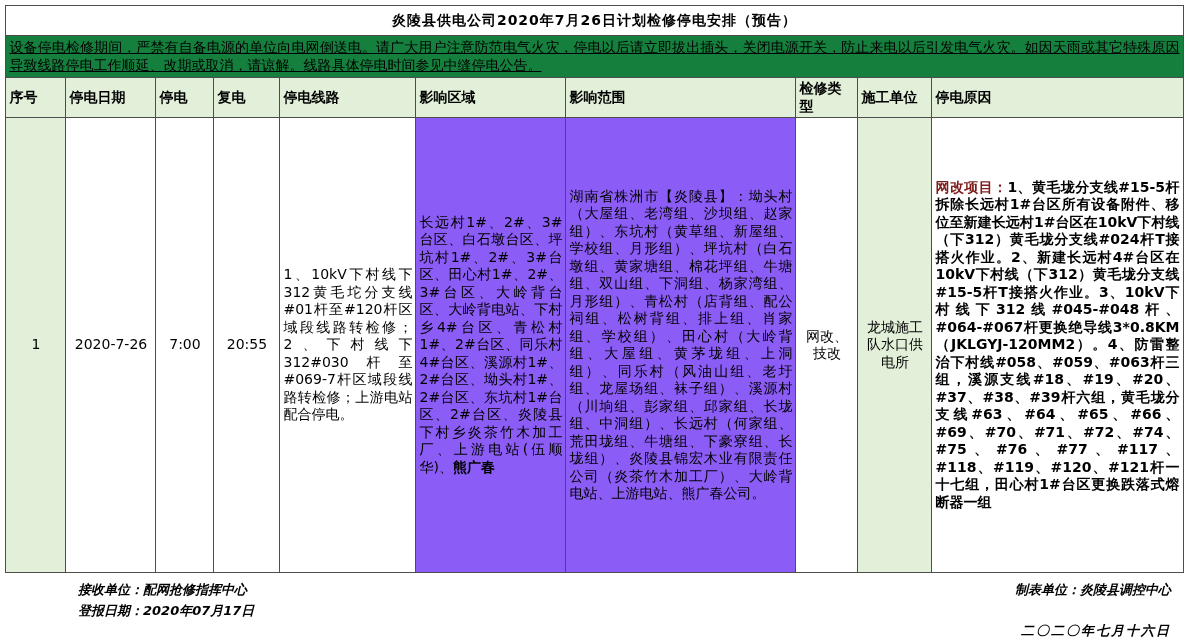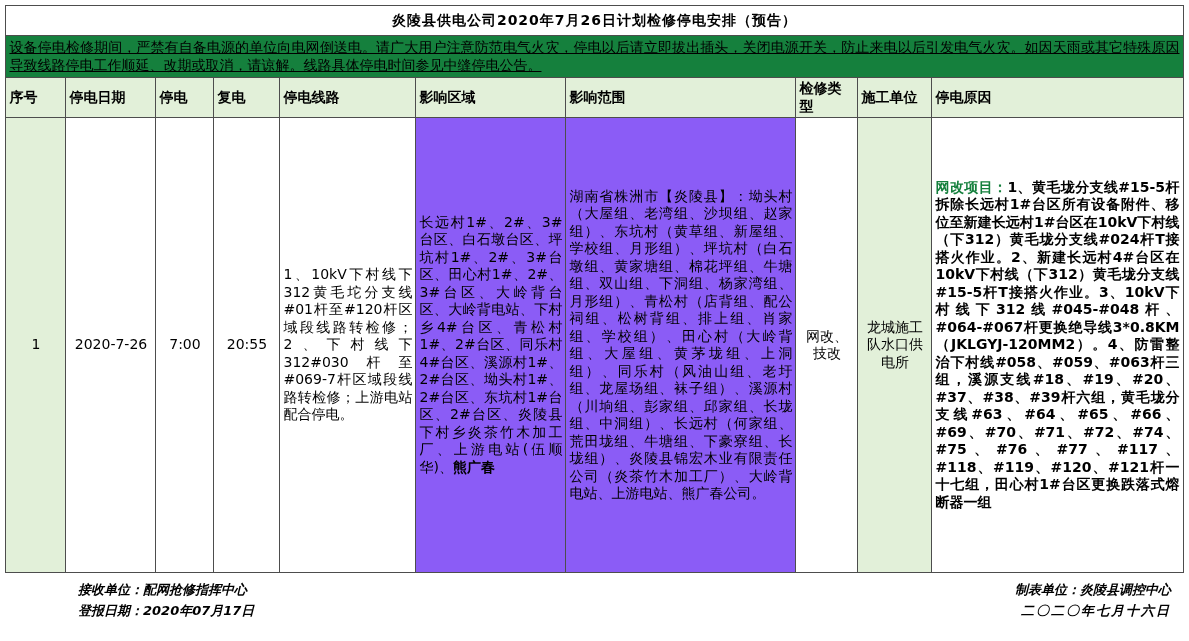--- a/index.html
+++ b/index.html
@@ -75,21 +75,21 @@
   }
   .justify {
     text-align: justify;
     text-justify: inter-ideograph;
   }
   .small {
     font-size: 11.5px;
     line-height: 1.45;
   }
   .red {
-    color: #15803d;
+    color: #7f1d1d;
   }
   .bold {
     font-weight: bold;
   }
   .footer {
     width: 1177px;
     margin: 0 auto;
     display: flex;
     justify-content: space-between;
     align-items: flex-start;
@@ -104,20 +104,21 @@
   }
   .footer-left {
     padding-left: 70px;
   }
   .footer-right {
     padding-right: 10px;
     text-align: right;
   }
   .date-line {
     letter-spacing: 2px;
+    margin-top: 20px;
   }
   .nowrap {
     white-space: nowrap;
   }
 </style>
 </head>
 <body>
 
 <div id="sheet">
 

